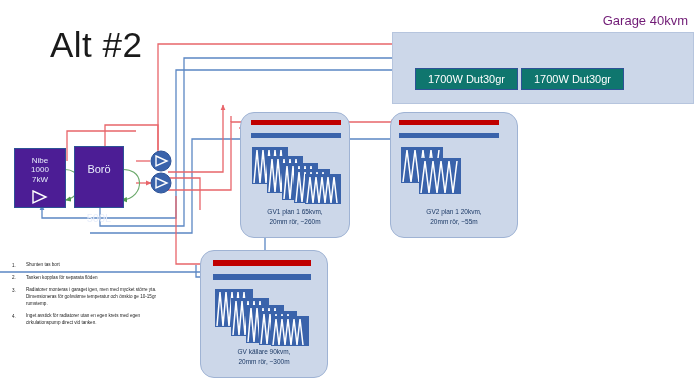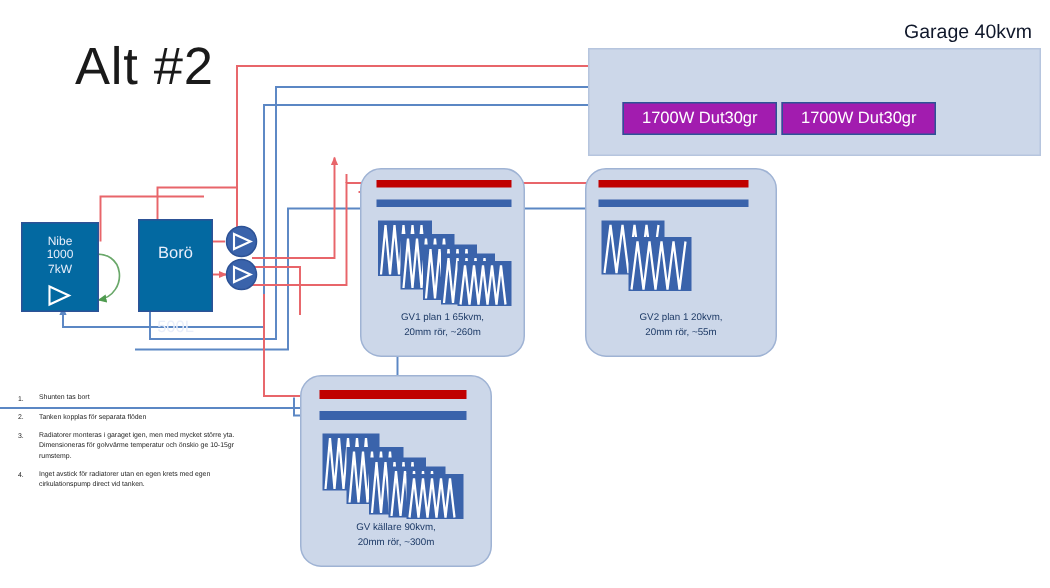--- a/index.html
+++ b/index.html
@@ -16,43 +16,43 @@
 
   
   #title{
     left:50px;top:25px;
     font-size:35px;color:#1a1a1a;
     letter-spacing:.5px;white-space:nowrap;
   }
 
   
   .unit{
-    background:#0369a1;border:1px solid #2d5296;
+    background:#4c1d95;border:1px solid #2d5296;
     color:#ffffff;box-sizing:border-box;
   }
   .unit-label{
     position:absolute;left:0;right:0;
     text-align:center;line-height:1.18;
     font-size:8.5px;color:#e8eefb;
   }
   #nibe{left:14px;top:148px;width:52px;height:60px;}
   #nibe .unit-label{top:7px;font-size:8px;}
-  #boro{left:92px;top:146px;width:50px;height:62px;}
+  #boro{left:74px;top:146px;width:50px;height:62px;}
   #boro .unit-label{top:16px;font-size:11px;}
 
   
   #garage{
     left:392px;top:32px;width:302px;height:72px;
     background:#ccd7e9;border:1px solid #b6c5de;box-sizing:border-box;
   }
   #garage-title{
-    right:12px;top:13px;font-size:13px;color:#0f172a;white-space:nowrap;
+    right:12px;top:13px;font-size:13px;color:#701a75;white-space:nowrap;
   }
   .heater{
-    background:#a21caf;border:1px solid #2d5296;box-sizing:border-box;
+    background:#0f766e;border:1px solid #2d5296;box-sizing:border-box;
     color:#fff;font-size:11px;
     display:flex;align-items:center;justify-content:center;
     white-space:nowrap;
   }
   #heater-1{left:415px;top:68px;width:103px;height:22px;}
   #heater-2{left:521px;top:68px;width:103px;height:22px;}
 
   
   .panel{
     background:#ccd7e9;border:1px solid #9fb3d4;

